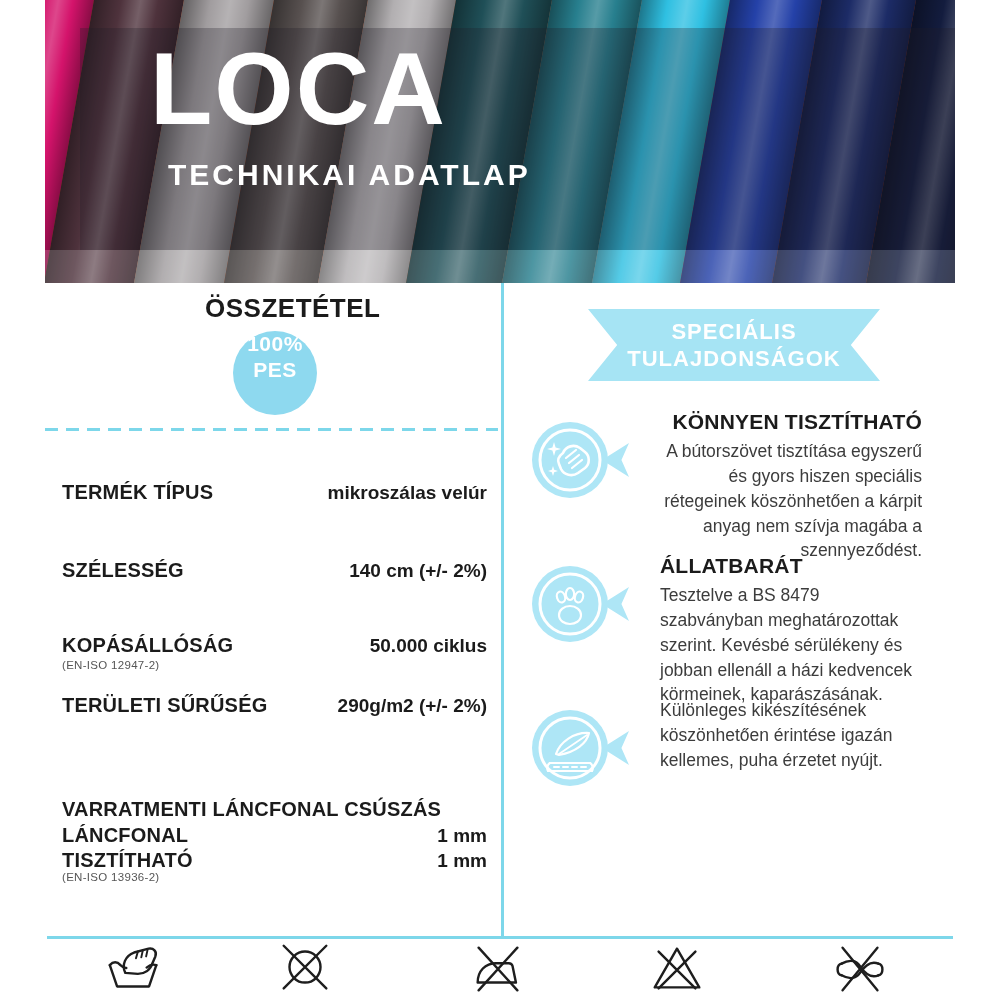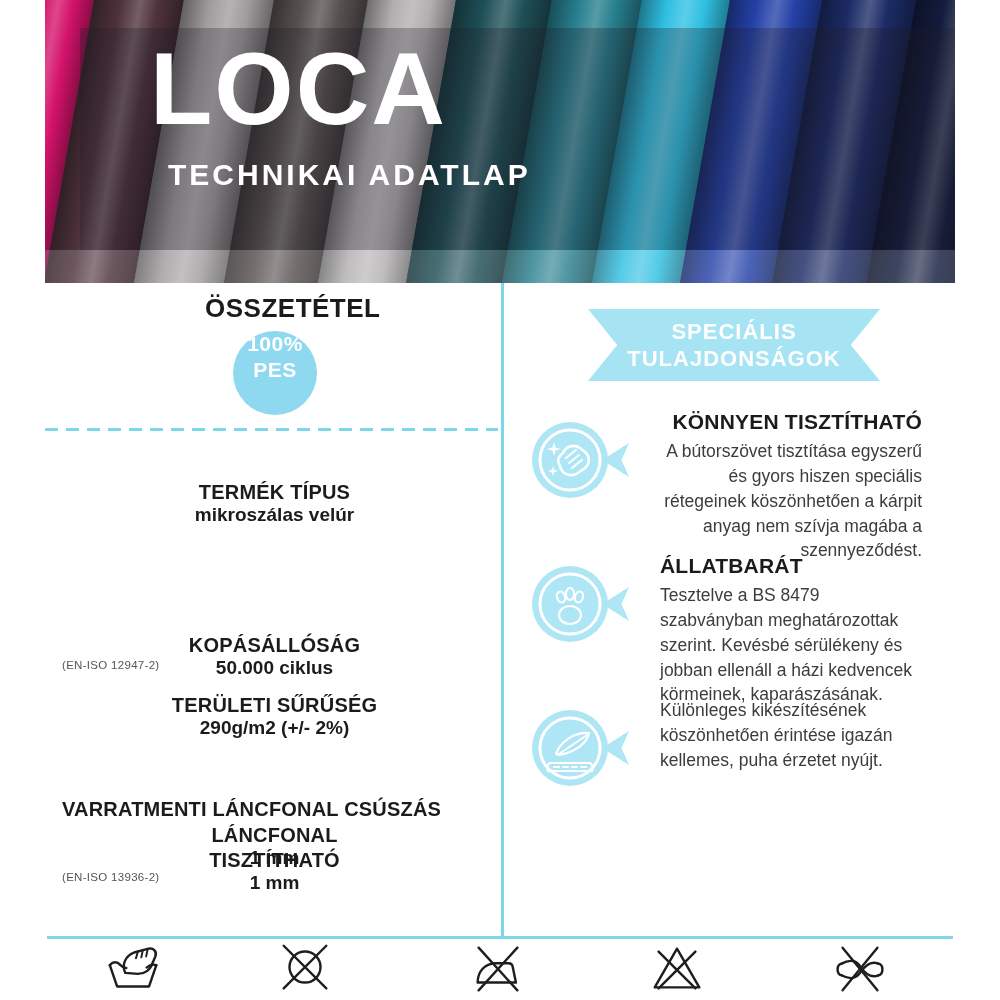--- a/index.html
+++ b/index.html
@@ -9,40 +9,40 @@
     --accent-icon:#aee6f6;
     --text-dark:#1b1b1b;
     --text-body:#3c3c3c;
   }
   *{margin:0;padding:0;box-sizing:border-box;}
   html,body{width:1000px;height:1000px;background:#ffffff;}
   body{font-family:"Liberation Sans", sans-serif;color:var(--text-dark);}
   .page{position:relative;width:1000px;height:1000px;background:#fff;overflow:hidden;}
 
   
-  .hero{position:absolute;left:45px;top:0;width:910px;height:283px;overflow:hidden;background:#0c4a6e;}
+  .hero{position:absolute;left:45px;top:0;width:910px;height:283px;overflow:hidden;background:#c2410c;}
   .stripes{position:absolute;left:-50px;top:-40px;right:-50px;bottom:-40px;display:flex;transform:skewX(-10deg);}
   .stripe{height:100%;flex:0 0 auto;}
   .hero-shade{position:absolute;left:35px;right:0;top:28px;height:222px;background:rgba(32,28,40,0.28);}
   .hero-light{position:absolute;left:0;right:0;top:250px;height:33px;background:rgba(255,255,255,0.18);}
   .hero-title{position:absolute;left:105px;top:36px;font-size:102px;font-weight:800;color:#fff;letter-spacing:2px;line-height:1.05;}
   .hero-subtitle{position:absolute;left:112px;top:158px;font-size:30px;font-weight:800;color:#fff;letter-spacing:3px;margin-left:11px;}
 
   
   .v-divider{position:absolute;left:501px;top:283px;width:3px;height:654px;background:var(--accent-line);}
   .h-dashed{position:absolute;left:45px;top:428px;width:453px;height:3px;
     background:repeating-linear-gradient(90deg,var(--accent-line) 0 13px,transparent 13px 21px);}
   .h-bottom{position:absolute;left:47px;top:936px;width:906px;height:3px;background:var(--accent-line);}
 
   
   .comp-heading{position:absolute;left:205px;top:293px;font-size:26px;font-weight:800;letter-spacing:0.5px;}
   .badge{position:absolute;left:233px;top:331px;width:84px;height:84px;border-radius:50%;
     background:var(--accent-badge);display:flex;flex-direction:column;align-items:center;
     color:#fff;font-weight:800;font-size:21px;line-height:26px;letter-spacing:0.5px;}
-  .spec-row{position:absolute;left:62px;width:425px;display:flex;justify-content:space-between;align-items:center;flex-direction:column;}
+  .spec-row{position:absolute;left:62px;width:425px;display:flex;justify-content:space-between;align-items:flex-end;}
   .spec-label{font-size:20px;font-weight:800;letter-spacing:0.2px;}
   .spec-value{font-size:19px;font-weight:700;white-space:nowrap;}
   .spec-note{position:absolute;left:62px;font-size:11.5px;font-weight:400;color:#555;letter-spacing:0.3px;}
   .group-heading{position:absolute;left:62px;width:440px;font-size:20px;font-weight:800;letter-spacing:0.2px;}
 
   
   .ribbon{position:absolute;left:588px;top:309px;width:292px;height:72px;background:var(--accent-banner);
     clip-path:polygon(0% 0%,100% 0%,90% 50%,100% 100%,0% 100%,10% 50%);
     display:flex;flex-direction:column;align-items:center;justify-content:center;
     color:#fff;font-weight:800;font-size:22px;line-height:27px;letter-spacing:1px;text-align:center;}
@@ -95,20 +95,24 @@
   <h2 class="comp-heading">ÖSSZETÉTEL</h2>
   <div class="badge">
     <span>100%</span>
     <span>PES</span>
   </div>
 
   <div class="spec-row" style="top:481px;">
     <span class="spec-label">TERMÉK TÍPUS</span>
     <span class="spec-value">mikroszálas velúr</span>
   </div>
+  <div class="spec-row" style="top:559px;">
+    <span class="spec-label">SZÉLESSÉG</span>
+    <span class="spec-value">140 cm (+/- 2%)</span>
+  </div>
   <div class="spec-row" style="top:634px;">
     <span class="spec-label">KOPÁSÁLLÓSÁG</span>
     <span class="spec-value">50.000 ciklus</span>
   </div>
   <div class="spec-note" style="top:659px;">(EN-ISO 12947-2)</div>
   <div class="spec-row" style="top:694px;">
     <span class="spec-label">TERÜLETI SŰRŰSÉG</span>
     <span class="spec-value">290g/m2 (+/- 2%)</span>
   </div>
 

